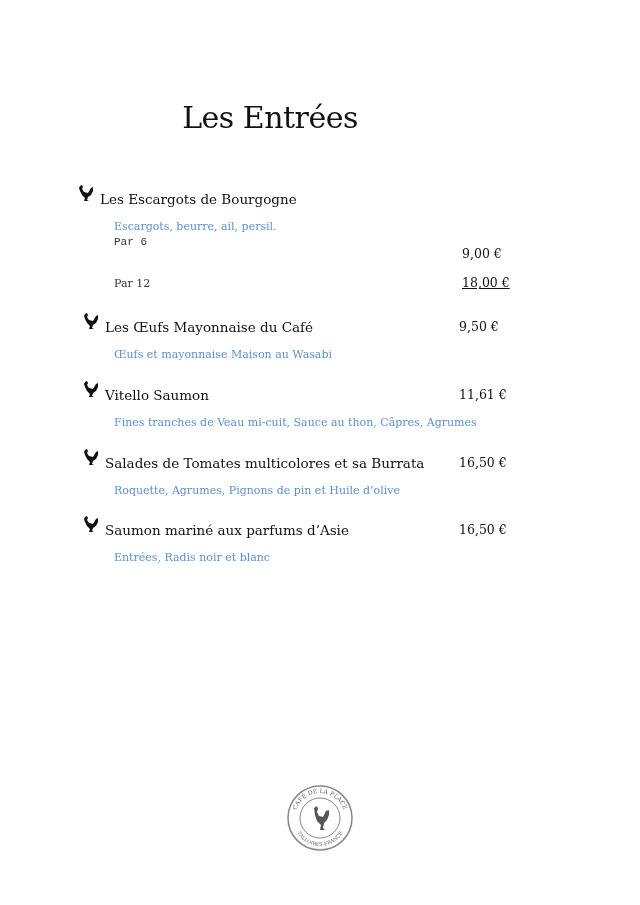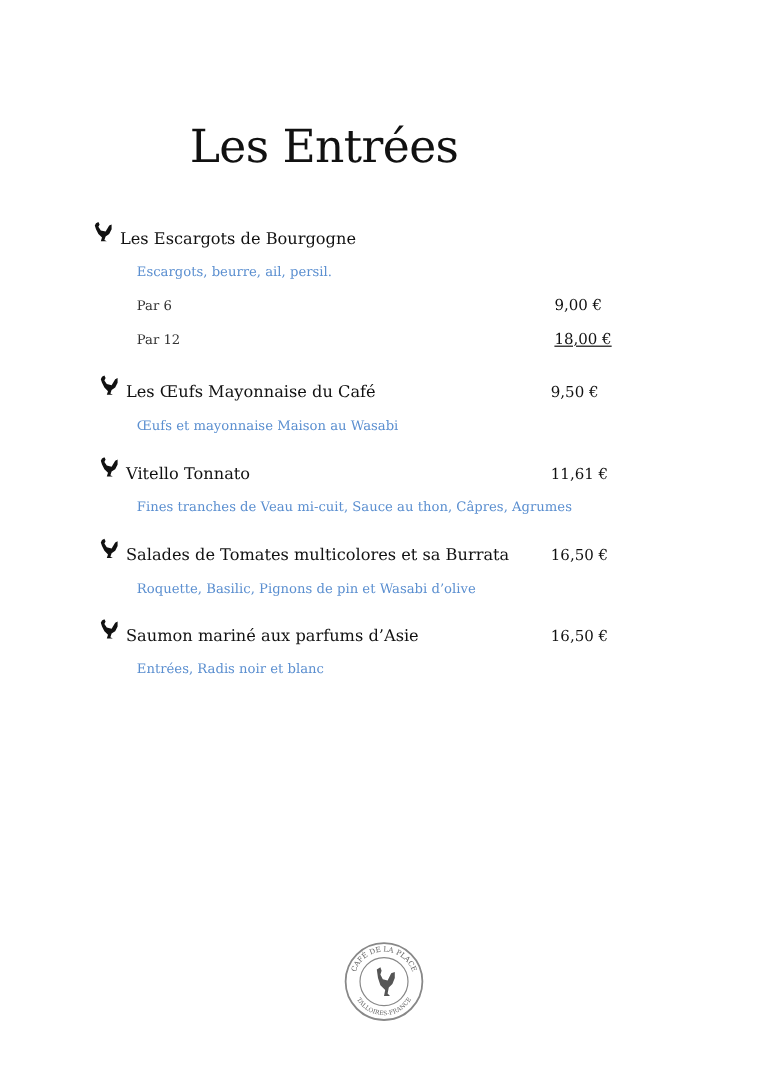--- a/index.html
+++ b/index.html
@@ -1,19 +1,19 @@
 <!DOCTYPE html>
 <html><head>
 <meta charset="utf-8">
 <style>
   html, body { margin:0; padding:0; background:#ffffff; }
   body { width:640px; height:905px; position:relative; overflow:hidden;
          font-family: "DejaVu Serif", "Liberation Serif", serif; color:#111; }
   .title { position:absolute; top:100px; left:0; width:540px; text-align:center;
-           font-size:38px; color:#111; font-family:"DejaVu Serif", serif; letter-spacing:-0.5px; }
+           font-size:30px; color:#111; font-family:"DejaVu Serif", serif; letter-spacing:-0.5px; }
   .rooster { position:absolute; width:20px; height:20px; }
   .rooster svg { width:20px; height:20px; display:block; }
   .dish-name { position:absolute; font-size:13.5px; color:#111; white-space:nowrap; }
   .price { position:absolute; font-size:12.5px; color:#111; white-space:nowrap; text-align:left; width:80px; }
   .desc { position:absolute; left:114px; font-size:11px; color:#5b8fd0; white-space:nowrap; }
   .portion { position:absolute; left:114px; font-size:11px; color:#333; white-space:nowrap; }
   .logo { position:absolute; left:286px; top:784px; width:68px; height:68px; }
   .logo svg { width:68px; height:68px; display:block; }
 </style>
 </head>
@@ -23,51 +23,51 @@
 
   <div class="title">Les Entrées</div>
 
   <div class="rooster" style="left:76px;top:183px;">
     <svg viewBox="0 0 20 20">
         <path d="M4 3 L6 2 L7 4 L6 6 L8 9 L12 10 L15 5 L17 4 L17 8 L15 12 L12 14 L11 17 L13 18 L8 18 L9 15 L6 12 L4 8 L3 5 Z" fill="#111"></path>
       </svg>
   </div>
   <div class="dish-name" style="left:100px;top:191px;">Les Escargots de Bourgogne</div>
   <div class="desc" style="top:220px;">Escargots, beurre, ail, persil.</div>
-  <div class="portion" style="top:248px;">Par 6</div>
+  <div class="portion" style="top:236px;font-family:Liberation Mono, monospace;">Par 6</div>
   <div class="price" style="left:462px;top:246px;">9,00 €</div>
   <div class="portion" style="top:277px;">Par 12</div>
   <div class="price" style="left:462px;top:275px;text-decoration:underline;">18,00 €</div>
 
   <div class="rooster" style="left:81px;top:311px;">
     <svg viewBox="0 0 20 20">
         <path d="M4 3 L6 2 L7 4 L6 6 L8 9 L12 10 L15 5 L17 4 L17 8 L15 12 L12 14 L11 17 L13 18 L8 18 L9 15 L6 12 L4 8 L3 5 Z" fill="#111"></path>
       </svg>
   </div>
   <div class="dish-name" style="left:105px;top:319px;">Les Œufs Mayonnaise du Café</div>
   <div class="price" style="left:459px;top:319px;">9,50 €</div>
   <div class="desc" style="top:348px;">Œufs et mayonnaise Maison au Wasabi</div>
 
   <div class="rooster" style="left:81px;top:379px;">
     <svg viewBox="0 0 20 20">
         <path d="M4 3 L6 2 L7 4 L6 6 L8 9 L12 10 L15 5 L17 4 L17 8 L15 12 L12 14 L11 17 L13 18 L8 18 L9 15 L6 12 L4 8 L3 5 Z" fill="#111"></path>
       </svg>
   </div>
-  <div class="dish-name" style="left:105px;top:387px;">Vitello Tonnato</div>
+  <div class="dish-name" style="left:105px;top:387px;">Vitello Saumon</div>
   <div class="price" style="left:459px;top:387px;">11,61 €</div>
   <div class="desc" style="top:416px;">Fines tranches de Veau mi-cuit, Sauce au thon, Câpres, Agrumes</div>
 
   <div class="rooster" style="left:81px;top:447px;">
     <svg viewBox="0 0 20 20">
         <path d="M4 3 L6 2 L7 4 L6 6 L8 9 L12 10 L15 5 L17 4 L17 8 L15 12 L12 14 L11 17 L13 18 L8 18 L9 15 L6 12 L4 8 L3 5 Z" fill="#111"></path>
       </svg>
   </div>
   <div class="dish-name" style="left:105px;top:455px;text-align:right;">Salades de Tomates multicolores et sa Burrata</div>
   <div class="price" style="left:459px;top:455px;">16,50 €</div>
-  <div class="desc" style="top:484px;">Roquette, Basilic, Pignons de pin et Wasabi d’olive</div>
+  <div class="desc" style="top:484px;">Roquette, Agrumes, Pignons de pin et Huile d’olive</div>
 
   <div class="rooster" style="left:81px;top:514px;">
     <svg viewBox="0 0 20 20">
         <path d="M4 3 L6 2 L7 4 L6 6 L8 9 L12 10 L15 5 L17 4 L17 8 L15 12 L12 14 L11 17 L13 18 L8 18 L9 15 L6 12 L4 8 L3 5 Z" fill="#111"></path>
       </svg>
   </div>
   <div class="dish-name" style="left:105px;top:522px;">Saumon mariné aux parfums d’Asie</div>
   <div class="price" style="left:459px;top:522px;">16,50 €</div>
   <div class="desc" style="top:551px;">Entrées, Radis noir et blanc</div>
 

